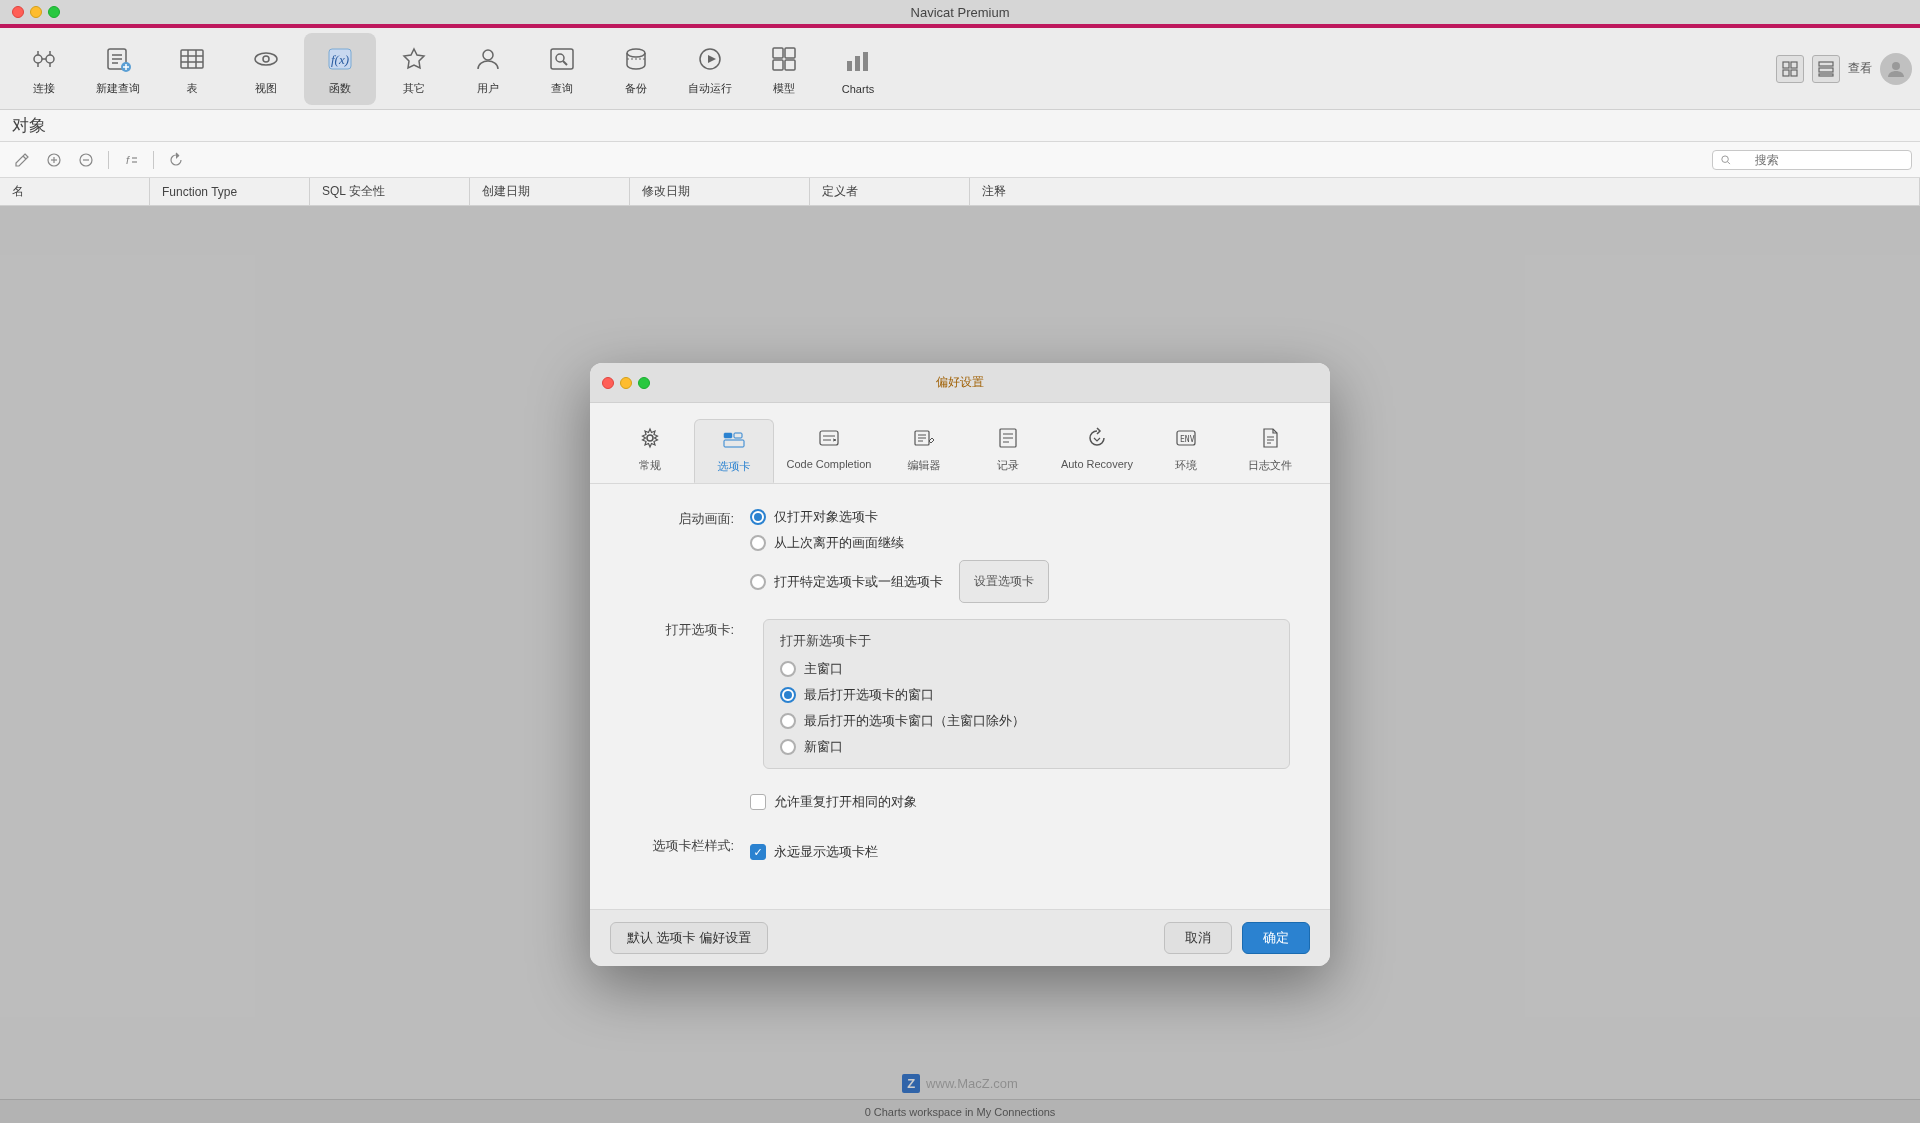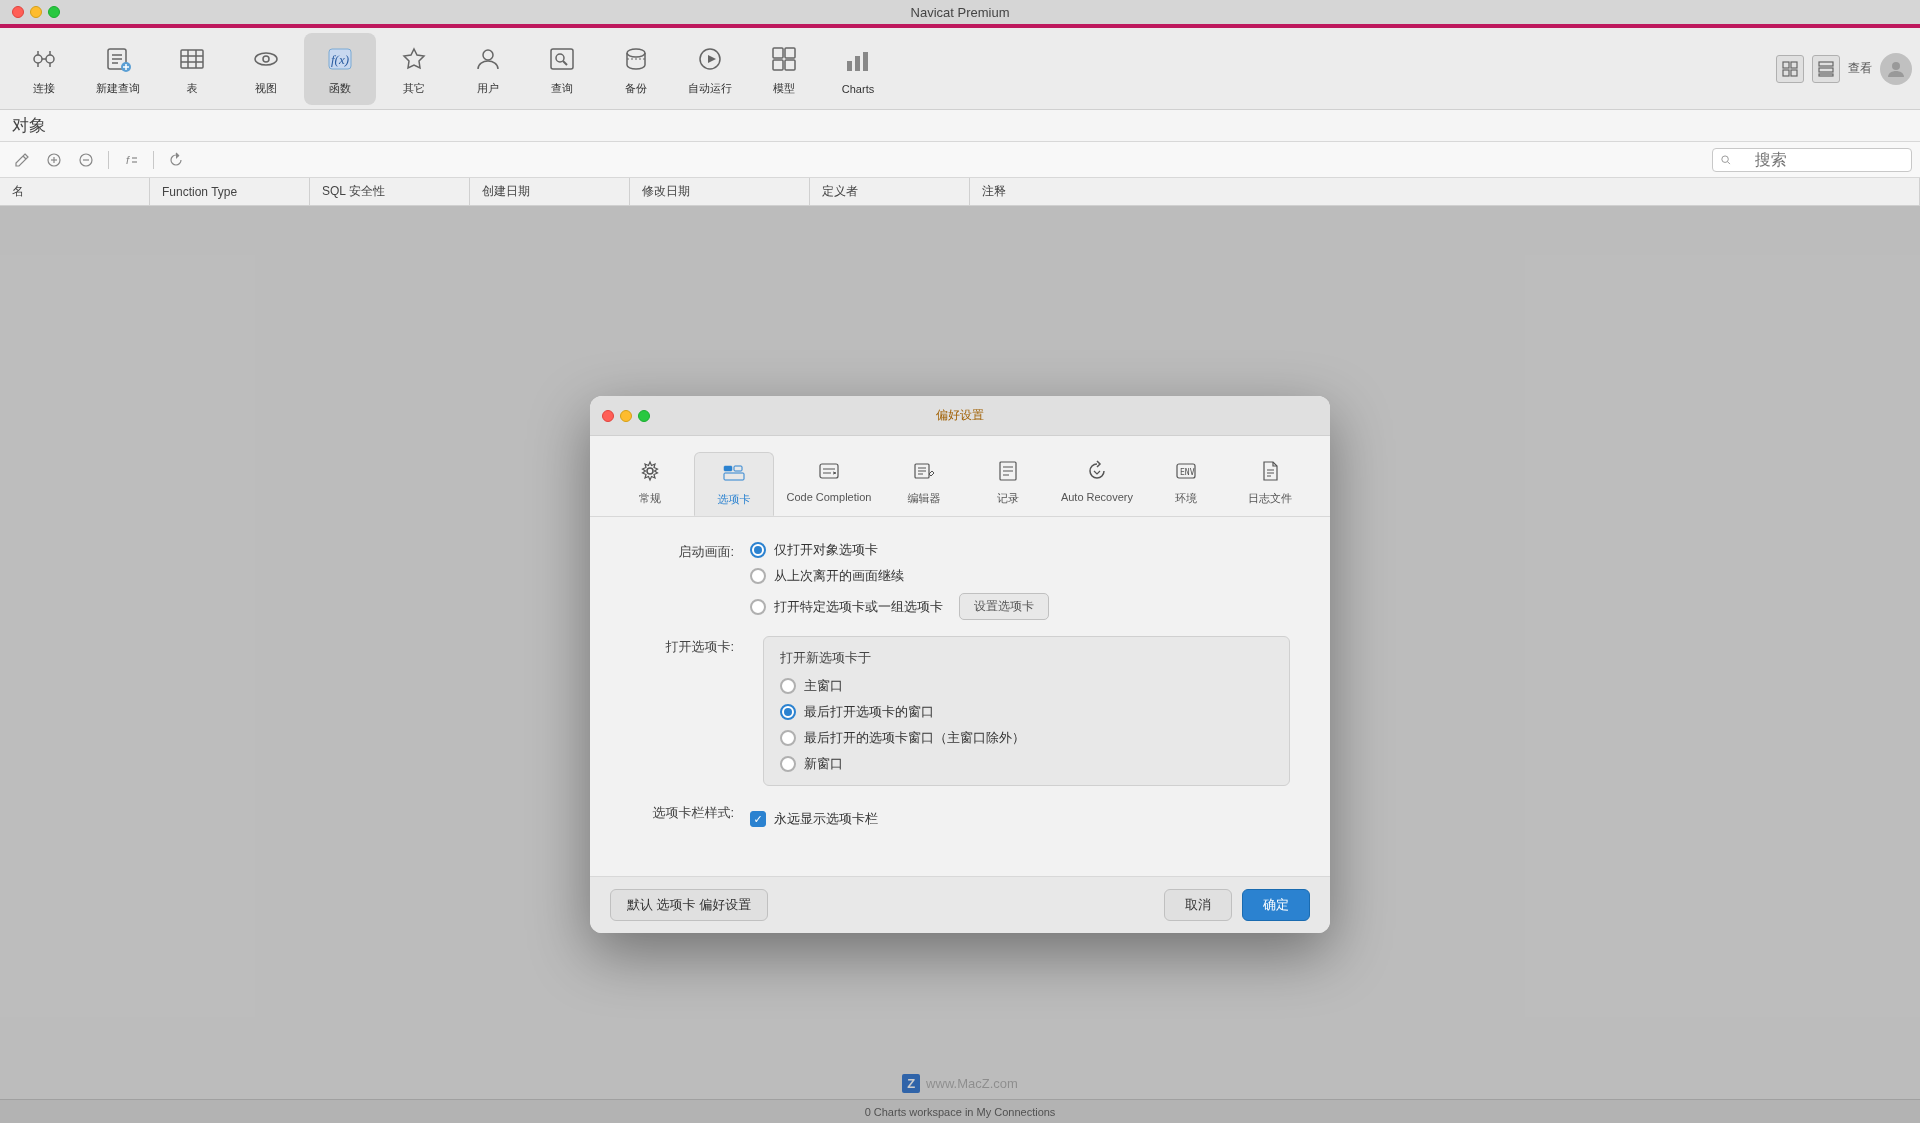--- a/index.html
+++ b/index.html
@@ -163,21 +163,21 @@
       background: white;
       border: 1px solid #c8c8c8;
       border-radius: 4px;
       padding: 2px 8px;
       gap: 6px;
       width: 200px;
     }
     .search-area input {
       border: none;
       outline: none;
-      font-size: 16px;
+      font-size: 12px;
       background: transparent;
       width: 100%;
       margin-left: 18px;
     }
 
     
     .table-header {
       height: 28px;
       background: #f0f0f0;
       display: flex;
@@ -375,21 +375,21 @@
     }
     .radio-custom.checked::after {
       content: '';
       width: 8px;
       height: 8px;
       border-radius: 50%;
       background: #2b82d0;
     }
 
     .set-tab-btn {
-      padding: 4px 14px;
+      padding: 12px 14px;
       background: #e8e8e8;
       border: 1px solid #c0c0c0;
       border-radius: 5px;
       font-size: 12px;
       color: #555;
       cursor: pointer;
       margin-left: 8px;
     }
 
     
@@ -886,20 +886,26 @@
                 <span>最后打开的选项卡窗口（主窗口除外）</span>
               </div>
 
               <div class="radio-option" style="margin-top:8px;">
                 <div class="radio-custom"></div>
                 <span>新窗口</span>
               </div>
             </div>
           </div>
 
+          <div class="form-row" style="margin-left: 120px;">
+            <div class="checkbox-row">
+              <div class="checkbox-custom"></div>
+              <span>允许重复打开相同的对象</span>
+            </div>
+          </div>
 
           <div class="form-row">
             <div class="form-label">选项卡栏样式:</div>
             <div class="form-controls">
               <div class="checkbox-row">
                 <div class="checkbox-custom checked">✓</div>
                 <span>永远显示选项卡栏</span>
               </div>
             </div>
           </div>

